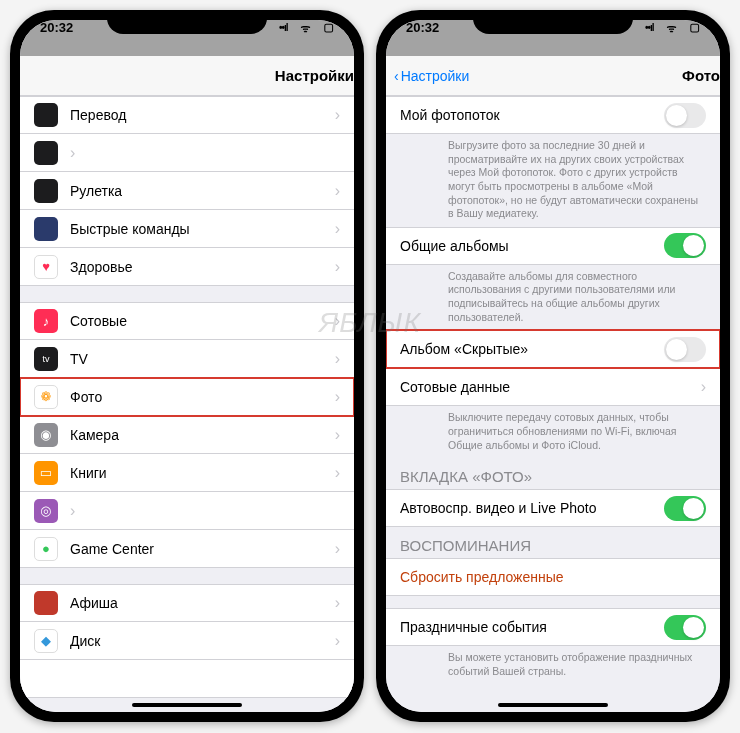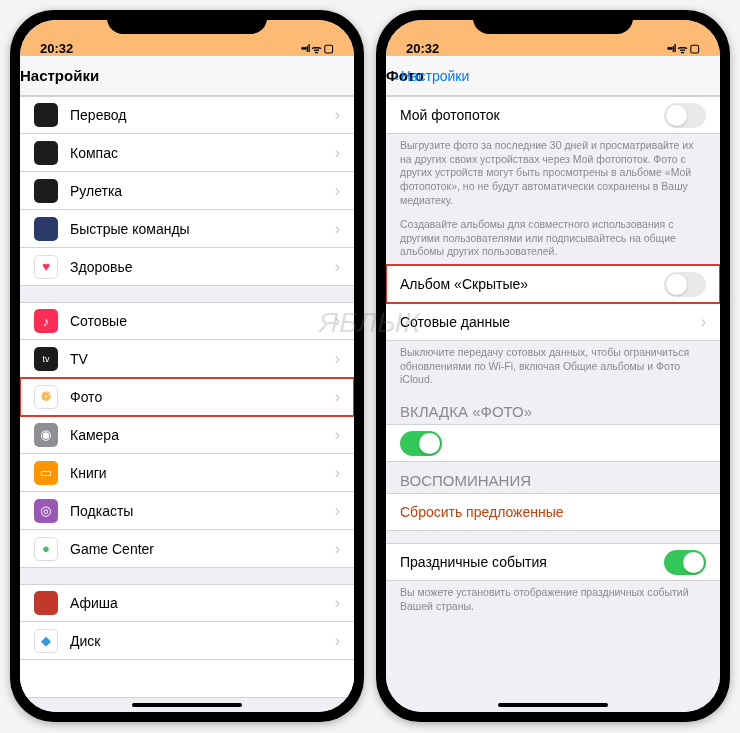--- a/index.html
+++ b/index.html
@@ -38,34 +38,34 @@
     width: 160px;
     height: 24px;
     background: #000;
     border-radius: 0 0 16px 16px;
     z-index: 10;
   }
   .status-bar {
     height: 36px;
     display: flex;
     justify-content: space-between;
-    align-items: flex-end;
+    align-items: flex-start;
     padding: 0 20px;
     font-size: 13px;
     font-weight: 600;
-    background: #fdba74;
-  }
-  .status-right { display: flex; gap: 2px; align-items: center; font-size: 11px; }
+    background: #a3a3a3;
+  }
+  .status-right { display: flex; gap: 13px; align-items: center; font-size: 11px; }
   .nav-bar {
     height: 40px;
     background: #f7f7f7;
     border-bottom: 1px solid #d1d1d6;
     display: flex;
     align-items: center;
-    justify-content: flex-start;
+    justify-content: flex-end;
     position: relative;
     font-size: 15px;
     font-weight: 600;
   }
   .nav-back {
     position: absolute;
     left: 8px;
     color: #007aff;
     font-weight: 400;
     font-size: 14px;
@@ -137,20 +137,21 @@
     top: 2px;
     box-shadow: 0 1px 3px rgba(0,0,0,0.2);
   }
   .toggle.on::after { right: 2px; }
   .toggle.off::after { left: 2px; }
   .footer-text {
     padding: 5px 14px 6px;
     font-size: 10.5px;
     color: #8a8a8e;
     line-height: 1.3;
+    margin-left: 48px;
   }
   .header-text {
     padding: 10px 14px 4px;
     font-size: 15px;
     color: #8a8a8e;
     text-transform: uppercase;
   }
   .home-ind {
     position: absolute;
     bottom: 5px;
@@ -198,21 +199,20 @@
     </div>
     <div class="content" id="left-content">
         <div class="section first">
           <div class="row">
             <span class="row-icon" style="background: rgb(28, 28, 30);"></span>
             <span class="row-label">Перевод</span>
             <span class="chevron">›</span>
           </div>
           <div class="row">
             <span class="row-icon" style="background: rgb(28, 28, 30);"></span>
-            <span class="row-label">Компас</span>
             <span class="chevron">›</span>
           </div>
           <div class="row">
             <span class="row-icon" style="background: rgb(28, 28, 30);"></span>
             <span class="row-label">Рулетка</span>
             <span class="chevron">›</span>
           </div>
           <div class="row">
             <span class="row-icon" style="background: rgb(42, 58, 107);"></span>
             <span class="row-label">Быстрые команды</span>
@@ -245,21 +245,20 @@
             <span class="row-label">Камера</span>
             <span class="chevron">›</span>
           </div>
           <div class="row">
             <span class="row-icon" style="background: rgb(255, 149, 0);">▭</span>
             <span class="row-label">Книги</span>
             <span class="chevron">›</span>
           </div>
           <div class="row">
             <span class="row-icon" style="background: rgb(155, 89, 182);">◎</span>
-            <span class="row-label">Подкасты</span>
             <span class="chevron">›</span>
           </div>
           <div class="row">
             <span class="row-icon" style="background: rgb(255, 255, 255); color: rgb(52, 199, 89); border: 0.5px solid rgb(221, 221, 221);">●</span>
             <span class="row-label">Game Center</span>
             <span class="chevron">›</span>
           </div>
         </div>
         <div class="section">
           <div class="row">
@@ -298,35 +297,40 @@
       <span>Фото</span>
     </div>
     <div class="content">
       <div class="section first">
         <div class="row">
           <span class="row-label">Мой фотопоток</span>
           <span class="toggle off"></span>
         </div>
         <div class="footer-text">Выгрузите фото за последние 30 дней и просматривайте их на других своих устройствах через Мой фотопоток. Фото с других устройств могут быть просмотрены в альбоме «Мой фотопоток», но не будут автоматически сохранены в Вашу медиатеку.</div>
       </div>
+      <div class="row">
+        <span class="row-label">Общие альбомы</span>
+        <span class="toggle on"></span>
+      </div>
       <div class="footer-text">Создавайте альбомы для совместного использования с другими пользователями или подписывайтесь на общие альбомы других пользователей.</div>
 
       <div class="row highlight">
         <span class="row-label">Альбом «Скрытые»</span>
         <span class="toggle off"></span>
       </div>
 
       <div class="row">
         <span class="row-label">Сотовые данные</span>
         <span class="chevron">›</span>
       </div>
       <div class="footer-text">Выключите передачу сотовых данных, чтобы ограничиться обновлениями по Wi-Fi, включая Общие альбомы и Фото iCloud.</div>
 
       <div class="header-text">ВКЛАДКА «ФОТО»</div>
       <div class="row">
+        <span class="row-label">Автовоспр. видео и Live Photo</span>
         <span class="toggle on"></span>
       </div>
 
       <div class="header-text">ВОСПОМИНАНИЯ</div>
       <div class="row">
         <span class="row-label link">Сбросить предложенные</span>
       </div>
       <div class="section first" style="margin-top:12px">
         <div class="row">
           <span class="row-label">Праздничные события</span>

